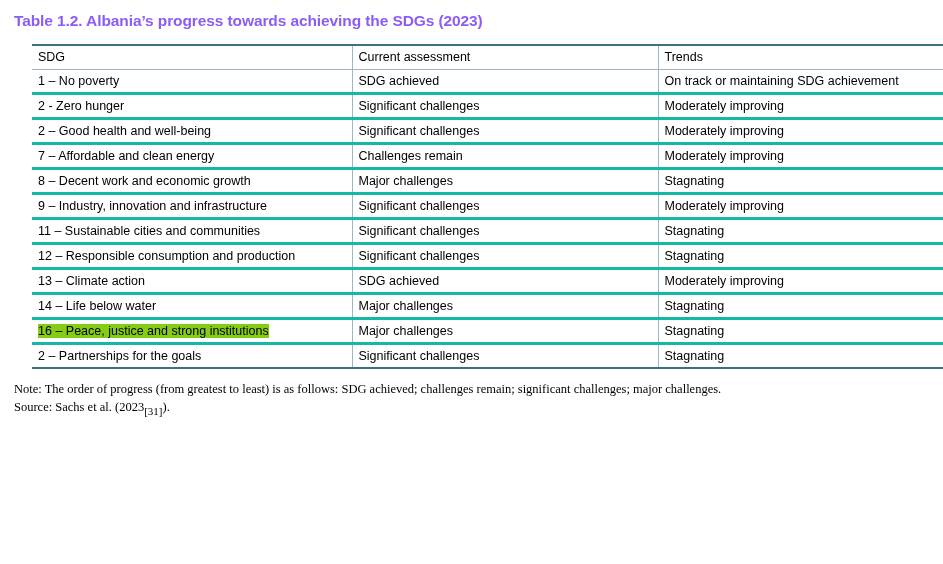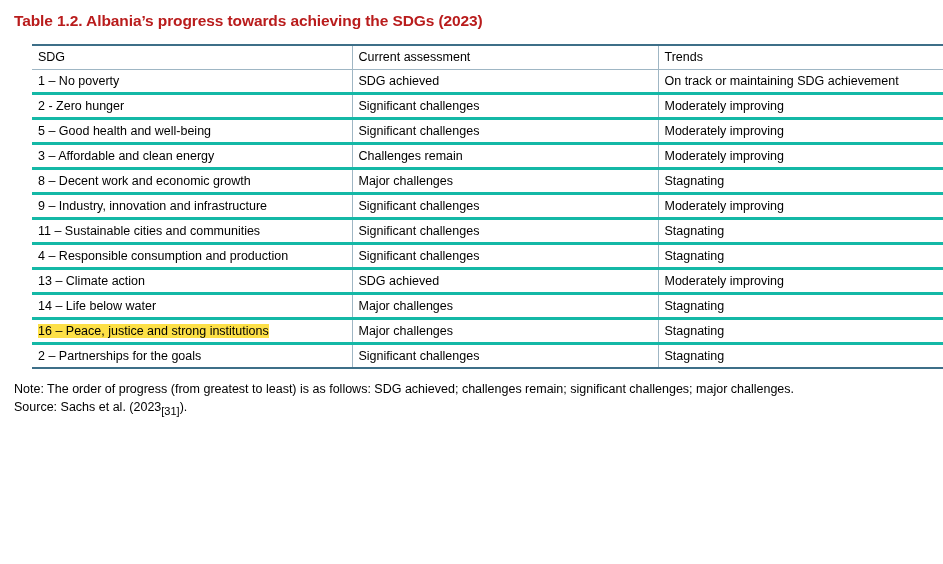--- a/index.html
+++ b/index.html
@@ -17,21 +17,21 @@
   .page {
     position: relative;
     width: 943px;
     height: 564px;
     box-sizing: border-box;
     padding: 10px 12px 0 12px;
   }
   .table-title {
     font-size: 15.5px;
     font-weight: bold;
-    color: #b91c1c;
+    color: #8b5cf6;
     letter-spacing: -0.1px;
     margin: 2px 0 14px 2px;
   }
   table.sdg-table {
     width: 918px;
     border-collapse: collapse;
     table-layout: fixed;
     font-size: 12.5px;
     margin-left: 20px;
   }
@@ -59,28 +59,29 @@
     text-overflow: ellipsis;
   }
   table.sdg-table tbody td:last-child { border-right: none; }
   table.sdg-table tbody tr:last-child td {
     border-bottom: 2px solid #3d6f88;
   }
   .notes {
     margin: 11px 0 0 2px;
     font-size: 12.5px;
     line-height: 1.45;
+    font-family: Liberation Serif, serif;
   }
   .notes div { white-space: nowrap; }
   .ref-sub {
     font-size: 11px;
     vertical-align: sub;
   }
   .hl {
-    background: #fde047;
+    background: #84cc16;
   }
 </style>
 </head>
 <body>
 
 <div class="page">
 
   <div class="table-title">Table 1.2. Albania’s progress towards achieving the SDGs (2023)</div>
 
   <table class="sdg-table">
@@ -101,46 +102,46 @@
         <td>1 – No poverty</td>
         <td>SDG achieved</td>
         <td>On track or maintaining SDG achievement</td>
       </tr>
       <tr>
         <td>2 - Zero hunger</td>
         <td>Significant challenges</td>
         <td>Moderately improving</td>
       </tr>
       <tr>
-        <td>5 – Good health and well-being</td>
+        <td>2 – Good health and well-being</td>
         <td>Significant challenges</td>
         <td>Moderately improving</td>
       </tr>
       <tr>
-        <td>3 – Affordable and clean energy</td>
+        <td>7 – Affordable and clean energy</td>
         <td>Challenges remain</td>
         <td>Moderately improving</td>
       </tr>
       <tr>
         <td>8 – Decent work and economic growth</td>
         <td>Major challenges</td>
         <td>Stagnating</td>
       </tr>
       <tr>
         <td>9 – Industry, innovation and infrastructure</td>
         <td>Significant challenges</td>
         <td>Moderately improving</td>
       </tr>
       <tr>
         <td>11 – Sustainable cities and communities</td>
         <td>Significant challenges</td>
         <td>Stagnating</td>
       </tr>
       <tr>
-        <td>4 – Responsible consumption and production</td>
+        <td>12 – Responsible consumption and production</td>
         <td>Significant challenges</td>
         <td>Stagnating</td>
       </tr>
       <tr>
         <td>13 – Climate action</td>
         <td>SDG achieved</td>
         <td>Moderately improving</td>
       </tr>
       <tr>
         <td>14 – Life below water</td>

